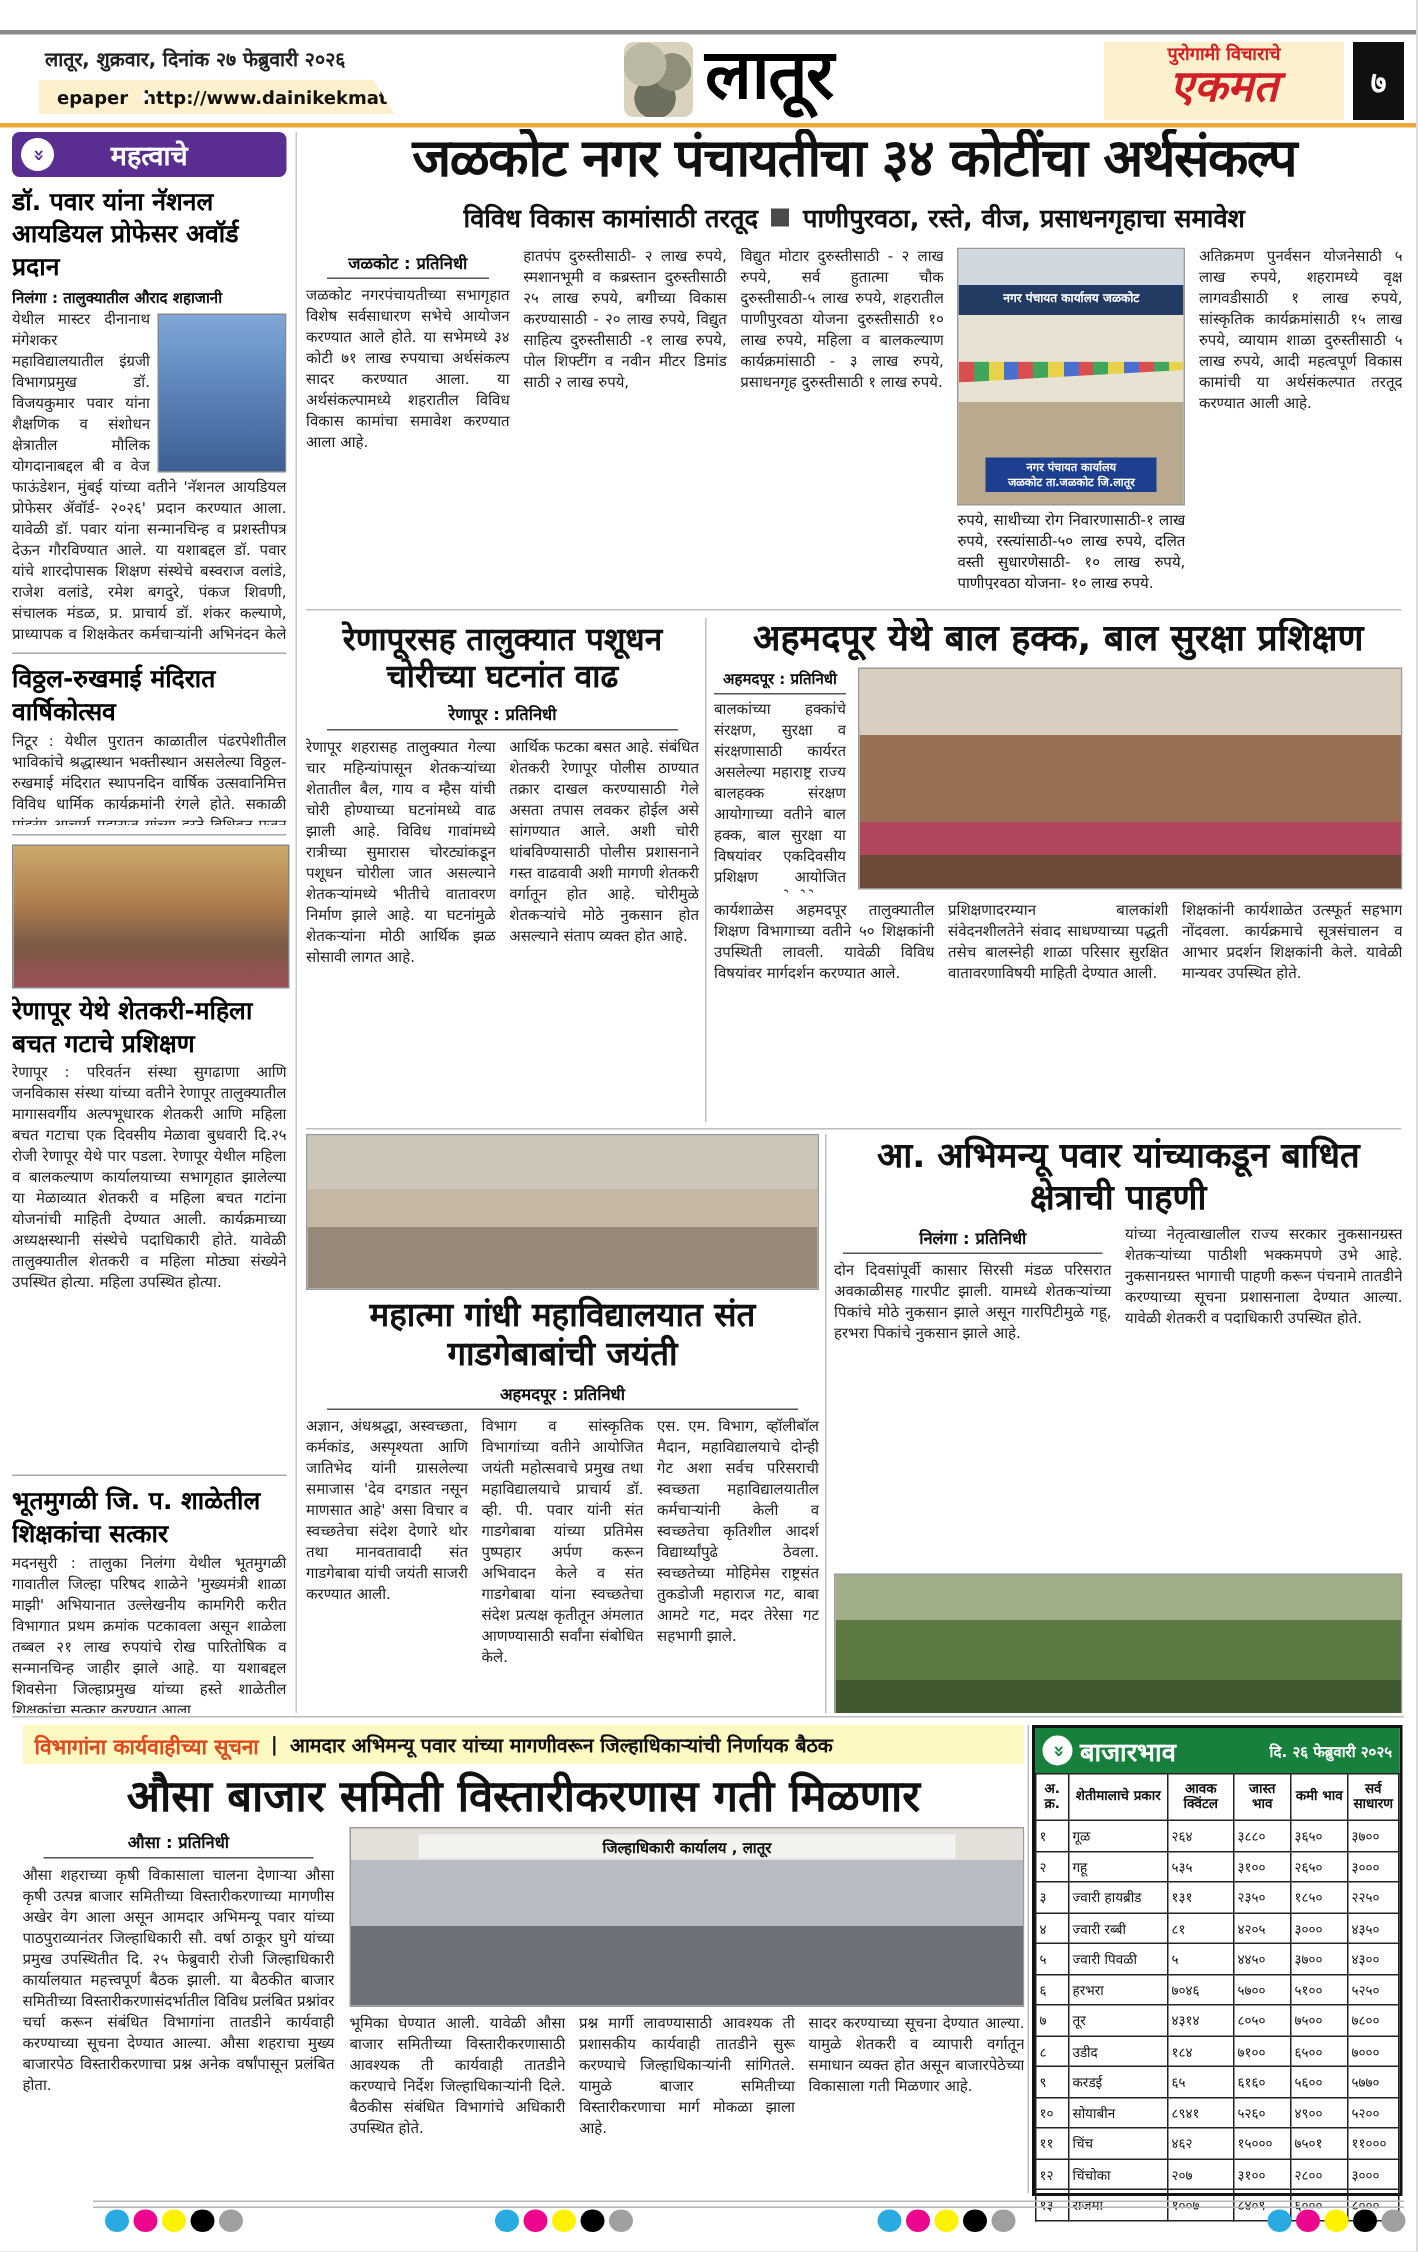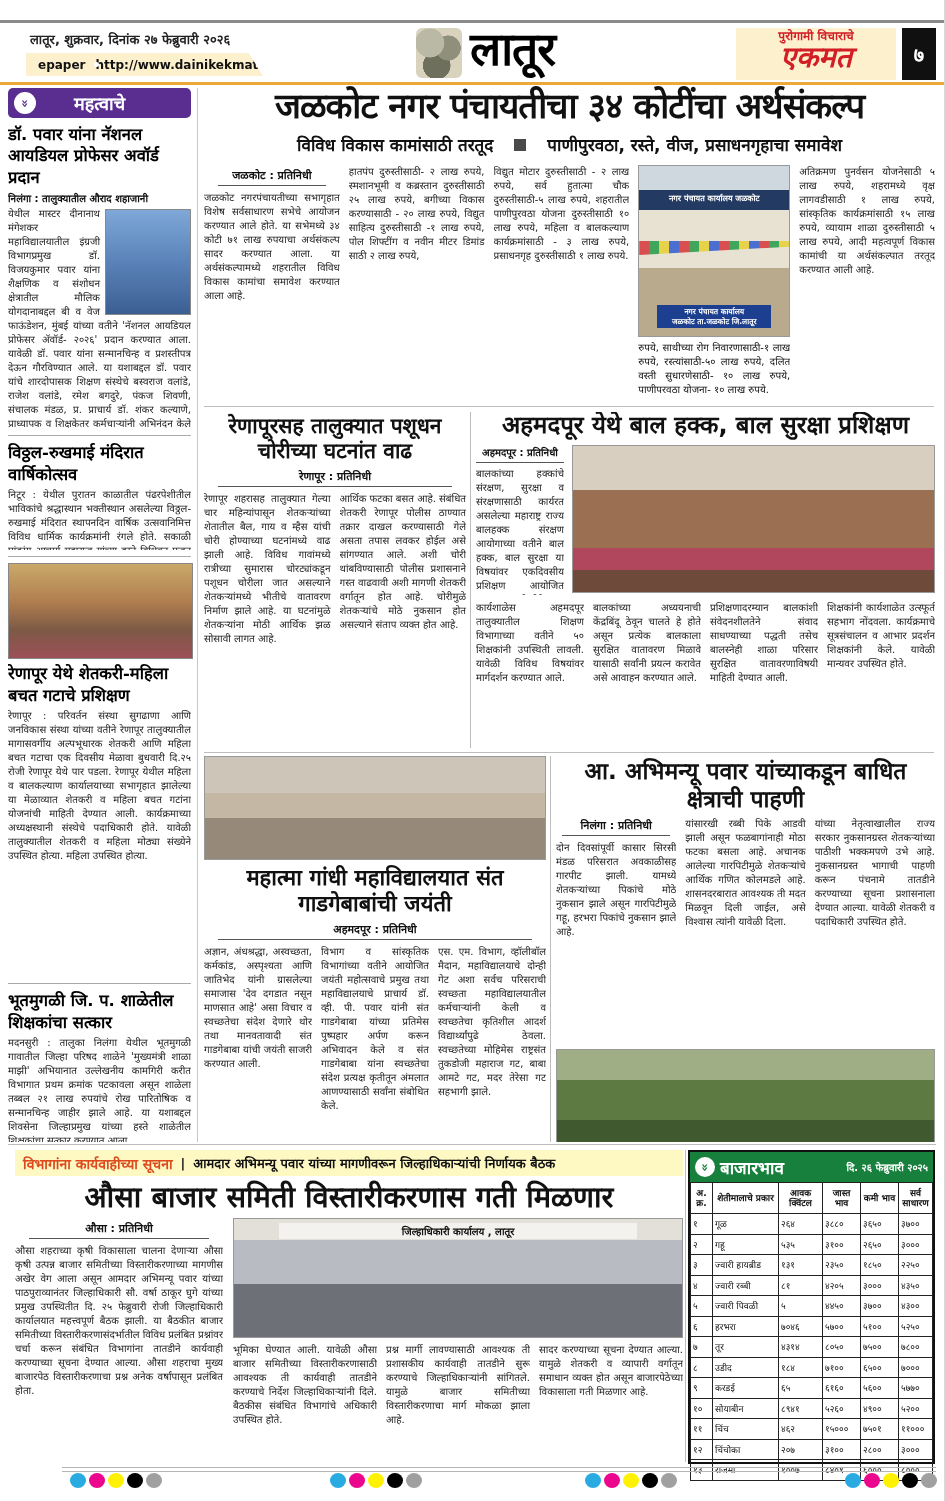--- a/index.html
+++ b/index.html
@@ -45,21 +45,21 @@
   .sb-item{border-bottom:1px solid #aaa;padding-bottom:6px;margin-bottom:6px;}
   .sb-item:last-child{border-bottom:none;}
   .sb-byline{font-size:10px;font-weight:bold;margin-bottom:2px;}
   .sb-photo-portrait{float:right;width:84px;height:104px;margin:2px 0 3px 5px;border:1px solid #888;
     background:linear-gradient(180deg,#7fa8d8 0%,#5d86bc 45%,#3c5f93 100%);}
   .sb-photo-event{width:100%;height:94px;border:1px solid #888;margin:2px 0 4px;
     background:linear-gradient(180deg,#caa96a 0%,#b07e4e 40%,#7d5a46 70%,#9c4f57 100%);}
   
   .lead{position:absolute;top:86px;left:204px;width:731px;height:318px;overflow:hidden;}
   .lead h1{margin:0;font-size:35px;font-weight:900;text-align:center;line-height:1.15;letter-spacing:-1px;}
-  .subhead{display:flex;align-items:center;justify-content:center;gap:21px;font-size:17px;font-weight:900;margin-top:7px;}
+  .subhead{display:flex;align-items:center;justify-content:center;gap:9px;font-size:17px;font-weight:900;margin-top:7px;}
   .sq-bullet{width:12px;height:12px;background:#4a4a4a;display:inline-block;}
   .lead-body{margin-top:9px;height:232px;}
   .lead-photo{width:152px;height:172px;background:linear-gradient(180deg,#cfd8de 0 14%,#233a63 14% 26%,#e8e2d2 26% 60%,#b9a98d 60% 100%);flex:0 0 152px;}
   .bunting{position:absolute;top:44%;left:0;right:0;height:14px;
     background:repeating-linear-gradient(90deg,#d94f4f 0 10px,#3fa65b 10px 20px,#e8d24a 20px 30px,#4a6fd1 30px 40px);
     clip-path:polygon(0 0,100% 0,100% 40%,0 100%);}
   .photo-banner{position:absolute;top:14%;left:4%;right:4%;background:#233a63;color:#fff;font-size:8px;
     font-weight:bold;text-align:center;padding:2px 0;white-space:nowrap;overflow:hidden;}
   .photo-board{position:absolute;bottom:8px;left:12%;right:12%;background:#1d3f8f;color:#fff;font-size:7.5px;
     font-weight:bold;text-align:center;padding:2px 1px;line-height:1.3;}
@@ -210,21 +210,20 @@
     <h2>अहमदपूर येथे बाल हक्क, बाल सुरक्षा प्रशिक्षण</h2>
     <div style="display:flex;gap:8px;">
       <div style="flex:0 0 88px;">
         <div class="byline" style="margin:0 0 4px;font-size:10px;">अहमदपूर : प्रतिनिधी</div>
         <div class="body-txt" style="height:128px;">बालकांच्या हक्कांचे संरक्षण, सुरक्षा व संरक्षणासाठी कार्यरत असलेल्या महाराष्ट्र राज्य बालहक्क संरक्षण आयोगाच्या वतीने बाल हक्क, बाल सुरक्षा या विषयांवर एकदिवसीय प्रशिक्षण आयोजित करण्यात आले होते.</div>
       </div>
       <div class="photo bal-photo"></div>
     </div>
     <div class="cols" style="height:128px;margin-top:6px;">
       <div class="body-txt">कार्यशाळेस अहमदपूर तालुक्यातील शिक्षण विभागाच्या वतीने ५० शिक्षकांनी उपस्थिती लावली. यावेळी विविध विषयांवर मार्गदर्शन करण्यात आले.</div>
-      <div class="body-txt">बालकांच्या अध्ययनाची केंद्रबिंदू ठेवून चालते हे होते असून प्रत्येक बालकाला सुरक्षित वातावरण मिळावे यासाठी सर्वांनी प्रयत्न करावेत असे आवाहन करण्यात आले.</div>
       <div class="body-txt">प्रशिक्षणादरम्यान बालकांशी संवेदनशीलतेने संवाद साधण्याच्या पद्धती तसेच बालस्नेही शाळा परिसार सुरक्षित वातावरणाविषयी माहिती देण्यात आली.</div>
       <div class="body-txt">शिक्षकांनी कार्यशाळेत उत्स्फूर्त सहभाग नोंदवला. कार्यक्रमाचे सूत्रसंचालन व आभार प्रदर्शन शिक्षकांनी केले. यावेळी मान्यवर उपस्थित होते.</div>
     </div>
   </section>
 
   <div class="hline" style="top:752px;left:204px;right:10px;"></div>
   <div class="vline" style="top:756px;left:550px;height:386px;"></div>
 
   <section class="jayanti">
     <div class="photo jay-photo"></div>
@@ -237,21 +236,20 @@
     </div>
   </section>
 
   <section class="pahani">
     <h2>आ. अभिमन्यू पवार यांच्याकडून बाधित क्षेत्राची पाहणी</h2>
     <div class="cols" style="height:228px;">
       <div>
         <div class="byline" style="margin:0 6px 5px;">निलंगा : प्रतिनिधी</div>
         <div class="body-txt" style="height:200px;">दोन दिवसांपूर्वी कासार सिरसी मंडळ परिसरात अवकाळीसह गारपीट झाली. यामध्ये शेतकऱ्यांच्या पिकांचे मोठे नुकसान झाले असून गारपिटीमुळे गहू, हरभरा पिकांचे नुकसान झाले आहे.</div>
       </div>
-      <div class="body-txt">यांसारखी रब्बी पिके आडवी झाली असून फळबागांनाही मोठा फटका बसला आहे. अचानक आलेल्या गारपिटीमुळे शेतकऱ्यांचे आर्थिक गणित कोलमडले आहे. शासनदरबारात आवश्यक ती मदत मिळवून दिली जाईल, असे विश्वास त्यांनी यावेळी दिला.</div>
       <div class="body-txt">यांच्या नेतृत्वाखालील राज्य सरकार नुकसानग्रस्त शेतकऱ्यांच्या पाठीशी भक्कमपणे उभे आहे. नुकसानग्रस्त भागाची पाहणी करून पंचनामे तातडीने करण्याच्या सूचना प्रशासनाला देण्यात आल्या. यावेळी शेतकरी व पदाधिकारी उपस्थित होते.</div>
     </div>
     <div class="photo pah-photo"></div>
   </section>
 
   <div class="hline" style="top:1144px;left:8px;right:8px;"></div>
   <div class="vline" style="top:1150px;left:685px;height:312px;"></div>
 
   <section class="ausa">
     <div class="kicker">

